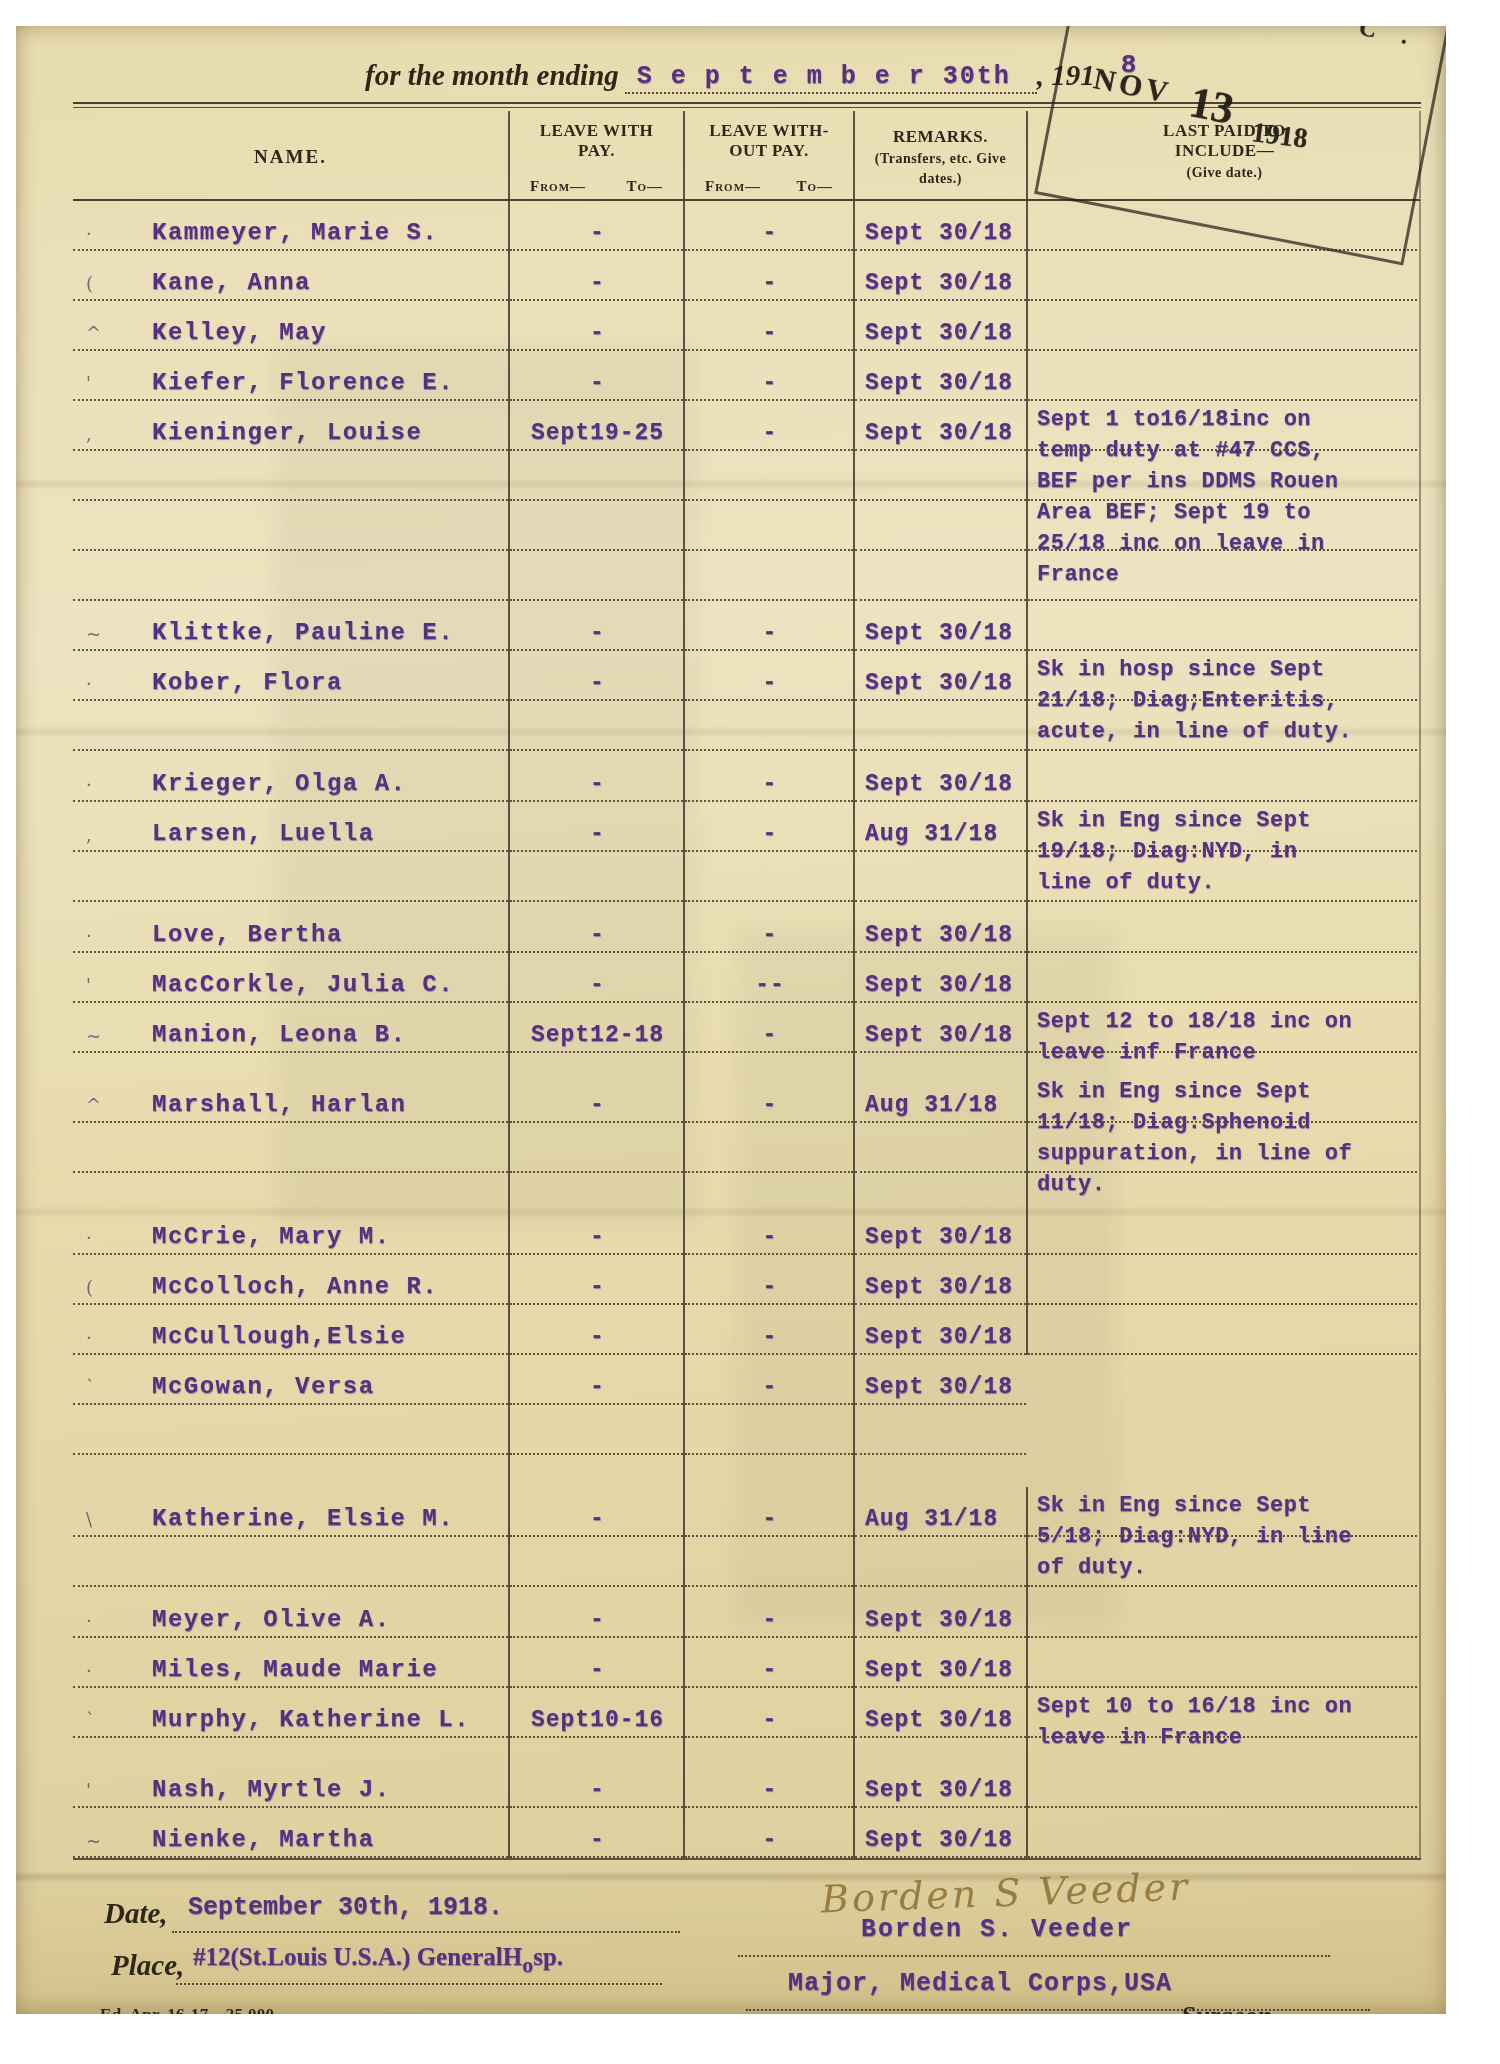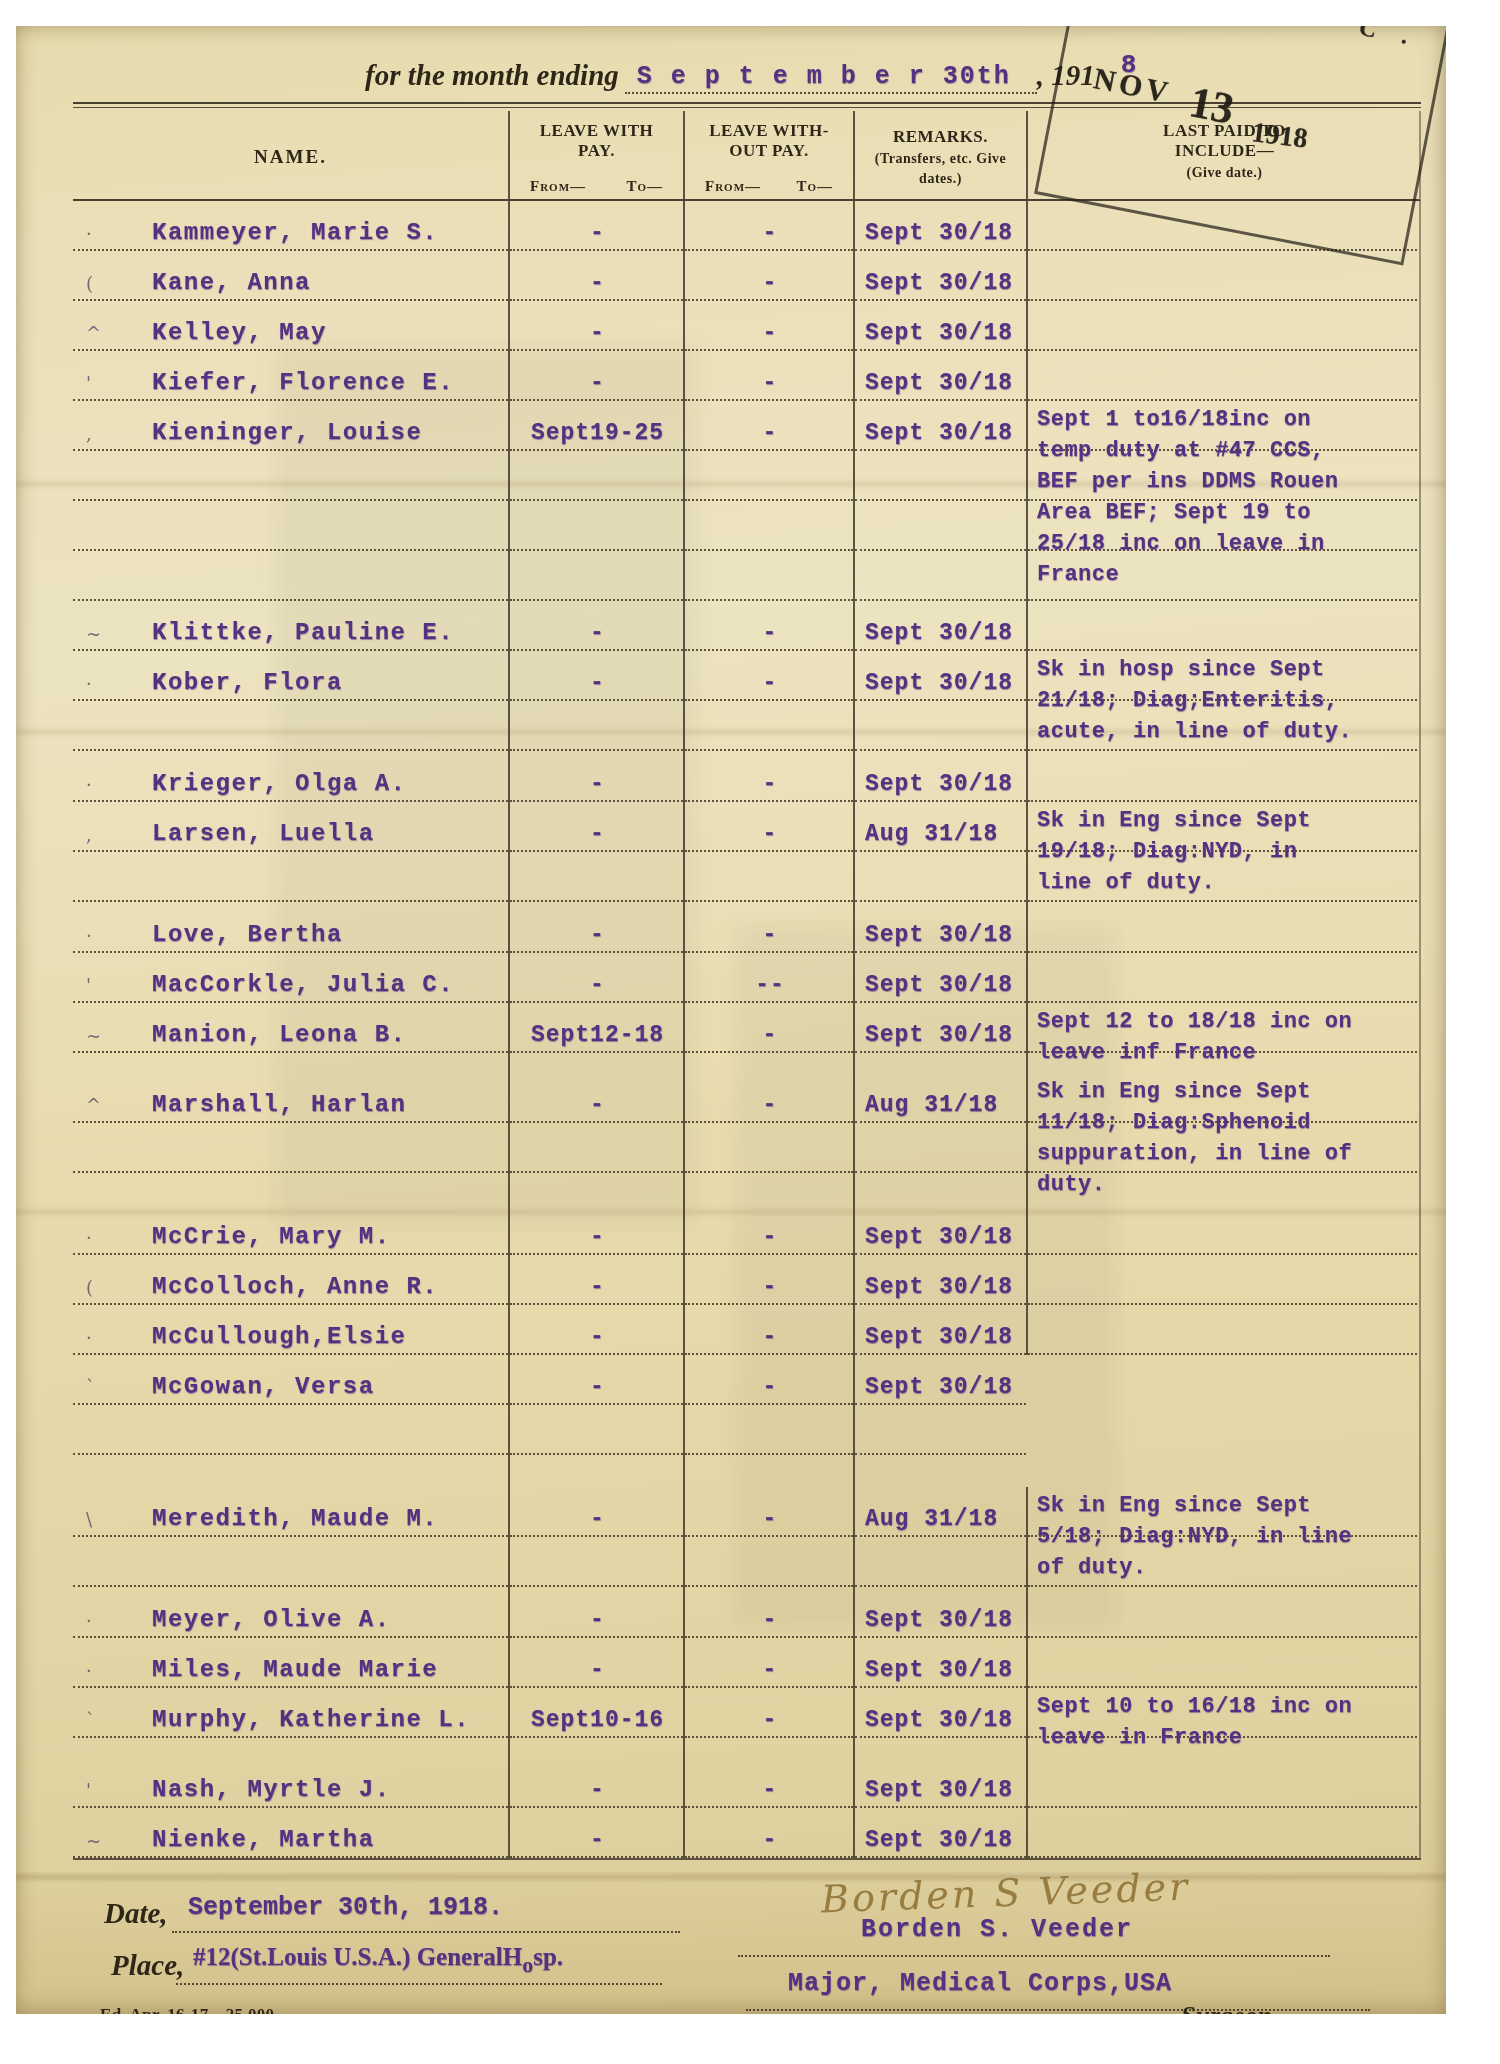--- a/index.html
+++ b/index.html
@@ -660,21 +660,21 @@
               <span class="t paidv">Sept 30/18</span>
             </div>
             <div class="line"></div>
             <div class="line"></div>
           </div>
         </div>
         <div class="row" style="height: 101px;">
           <div class="cell c-name">
             <div class="line">
               <span class="tick">\</span>
-              <span class="t nm">Meredith, Maude M.</span>
+              <span class="t nm">Katherine, Elsie M.</span>
             </div>
             <div class="line"></div>
             <div class="line"></div>
           </div>
           <div class="cell c-lwp">
             <div class="line">
               <span class="t val">-</span>
             </div>
             <div class="line"></div>
             <div class="line"></div>

